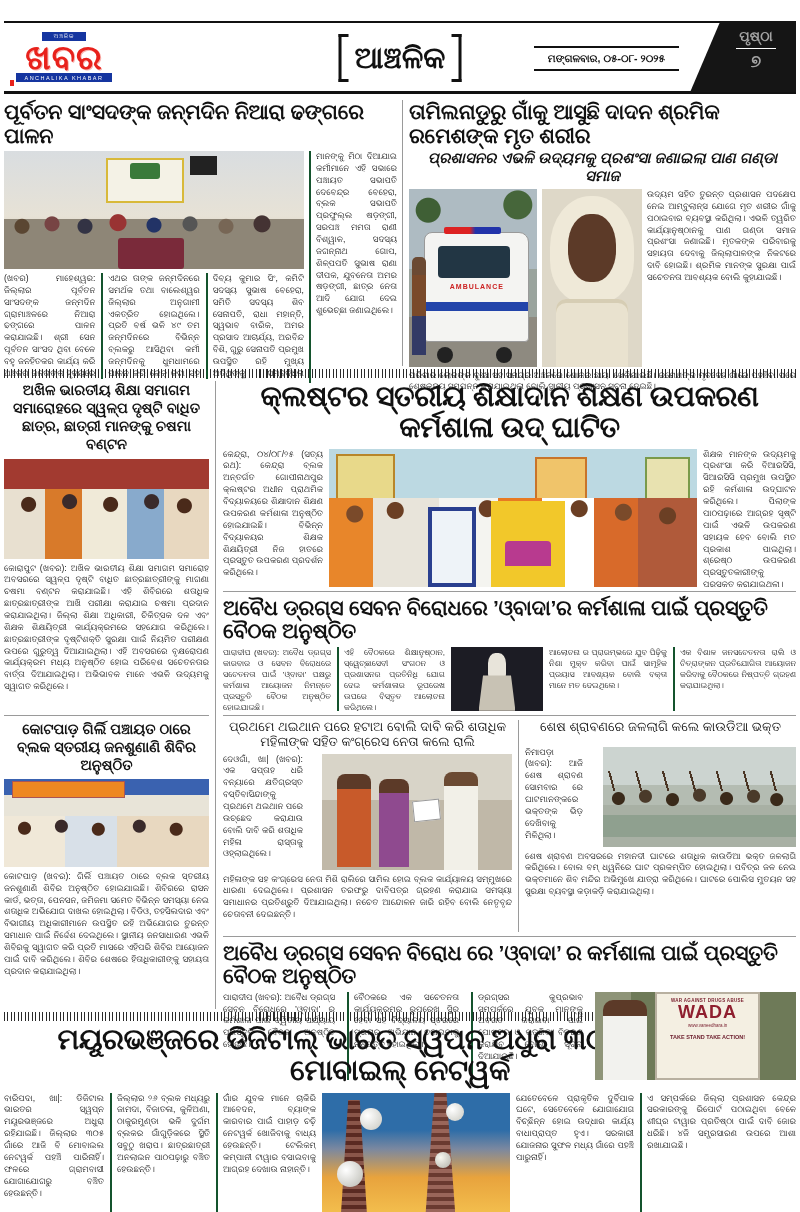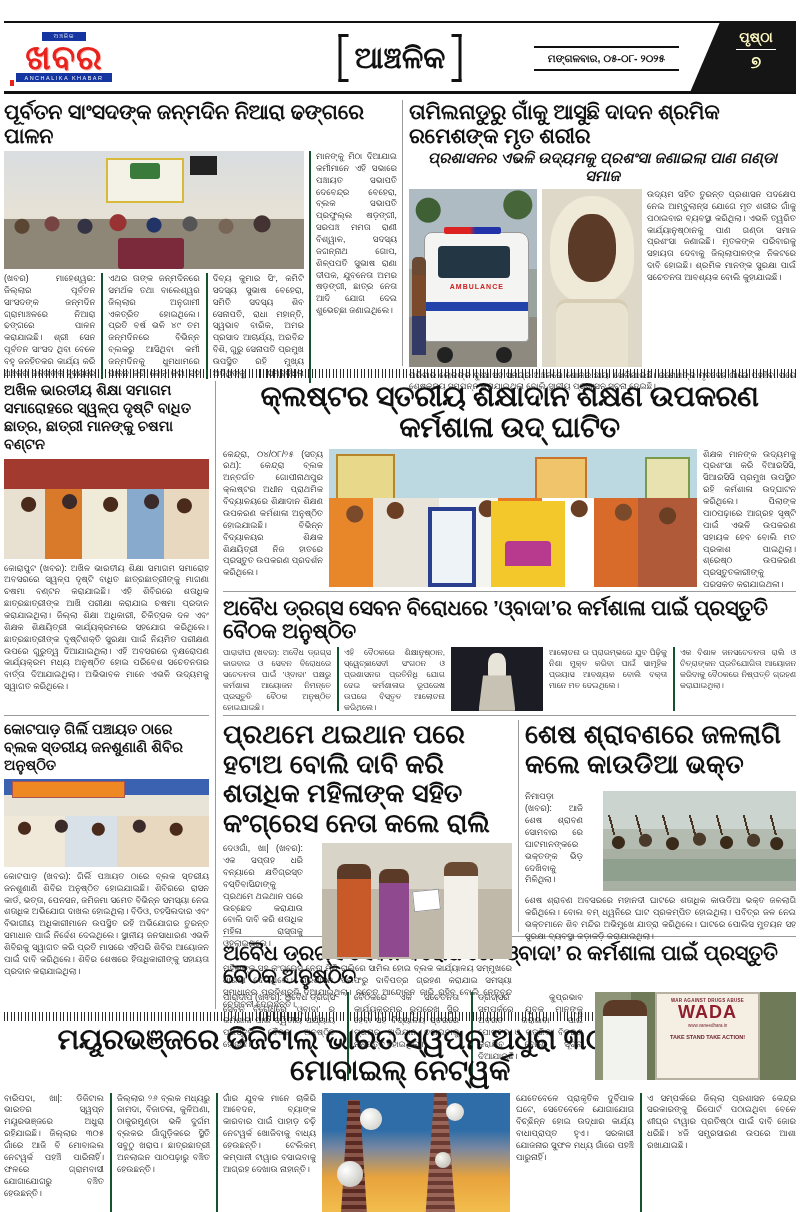--- a/index.html
+++ b/index.html
@@ -14,30 +14,30 @@
   .logo .bar-top { background:#1535a0; color:#fff; font-size:6px; width:44px; margin:0 auto; padding:1px 0; letter-spacing:1px; }
   .logo .word { color:#e8221c; font-weight:bold; font-size:34px; line-height:0.95; letter-spacing:1px; text-shadow:1px 1px 0 #f8b5b0; }
   .logo .bar-bottom { background:#1535a0; color:#fff; font-size:5.5px; padding:1.5px 0; letter-spacing:1.5px; }
   .logo .dot { position:absolute; left:-6px; bottom:-4px; width:4px; height:6px; background:#e8221c; }
   .section-title { position:absolute; left:50%; top:34px; transform:translateX(-50%); display:flex; align-items:center; gap:4px; }
   .bracket { width:10px; height:48px; border:3px solid #111; }
   .bracket.l { border-right:none; }
   .bracket.r { border-left:none; }
   .section-title .txt { font-size:30px; font-weight:bold; padding:0 2px; }
   .dateline { position:absolute; left:530px; top:46px; width:145px; text-align:center; font-size:10.5px; font-weight:bold; border-top:2px solid #111; border-bottom:2px solid #111; padding:4px 0; }
-  .pagebox { position:absolute; right:0; top:21px; width:108px; height:71px; background:#151515; clip-path:polygon(30% 0,100% 0,100% 100%,2% 100%); color:#fef9c3; text-align:center; padding-top:8px; padding-left:28px; }
+  .pagebox { position:absolute; right:0; top:21px; width:108px; height:71px; background:#151515; clip-path:polygon(30% 0,100% 0,100% 100%,2% 100%); color:#a3a3a3; text-align:center; padding-top:8px; padding-left:28px;font-family:Liberation Serif, serif; }
   .pagebox .lbl { font-size:14px; font-weight:bold; }
   .pagebox .rule { width:40px; height:1px; background:#fff; margin:3px auto; }
   .pagebox .num { font-size:17px; font-weight:bold; }
 
   
   .h-xl { font-size:29px; font-weight:bold; text-align:center; line-height:1.08; letter-spacing:-0.5px; }
   .h-lg { font-size:21px; font-weight:bold; text-align:left; line-height:1.12; letter-spacing:-0.3px; }
-  .h-md { font-size:26px; font-weight:bold; text-align:left; line-height:1.15; }
-  .h-sm { font-size:14.5px; font-weight:bold; text-align:left; line-height:1.25; }
+  .h-md { font-size:13px; font-weight:normal; text-align:center; line-height:1.15; }
+  .h-sm { font-size:14.5px; font-weight:bold; text-align:center; line-height:1.25; }
   .subhead { font-size:15px; font-style:italic; font-weight:bold; text-align:center; margin:2px 0 4px; }
   .body-txt { font-size:8.6px; line-height:1.38; text-align:justify; color:#1c1c1c; word-break:break-word; overflow:hidden; }
   .cols { display:flex; gap:6px; }
   .cols > div { flex:1; }
   .vline { border-left:2px solid #14532d; }
   .hrule { border-top:1px solid #9a9a9a; margin:4px 0; }
   .bars { height:9px; margin:3px 0; background:repeating-linear-gradient(90deg,#2a2a2a 0,#2a2a2a 1px,transparent 1px,transparent 3.5px); }
 
   
   .ph { position:relative; overflow:hidden; flex:none; background:#cfcfcf; }

